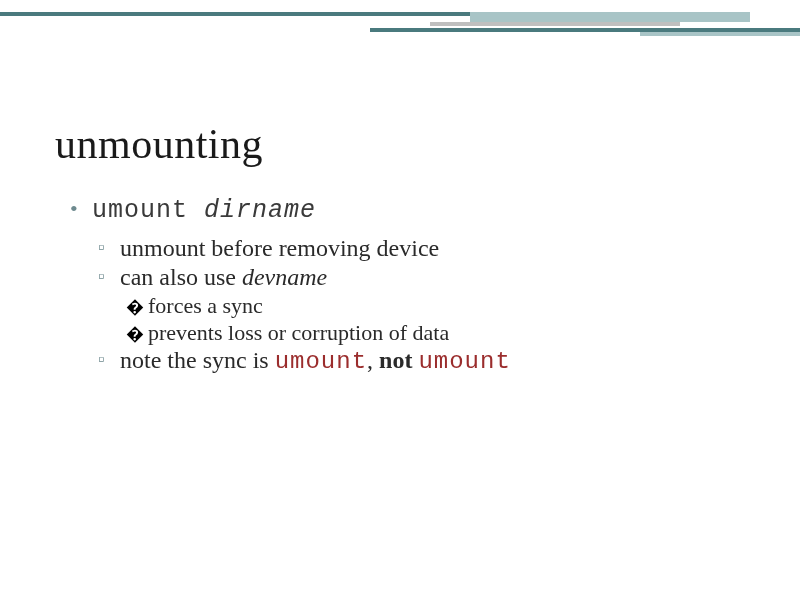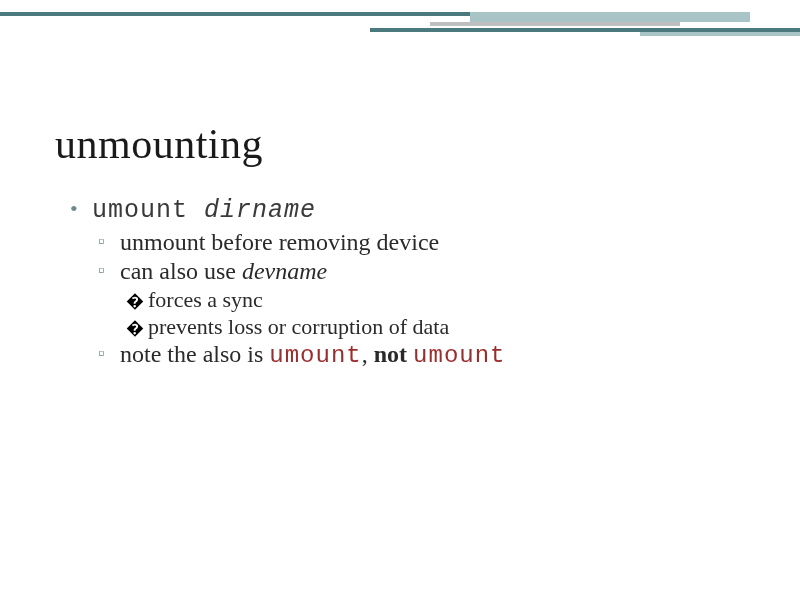--- a/index.html
+++ b/index.html
@@ -32,21 +32,21 @@
   }
   .content {
     position: absolute;
     top: 195px;
     left: 70px;
     right: 60px;
   }
   .bullet-l1 {
     font-size: 25px;
     color: #3a3a3a;
-    margin-bottom: 4px;
+    margin-bottom: 10px;
     padding-left: 22px;
     position: relative;
   }
   .bullet-l1::before {
     content: "•";
     position: absolute;
     left: 0;
     color: #6e8a8f;
     font-size: 22px;
     top: 1px;
@@ -122,16 +122,16 @@
 
   <div class="bullet-l3">
     <span>forces a sync</span>
   </div>
 
   <div class="bullet-l3">
     <span>prevents loss or corruption of data</span>
   </div>
 
   <div class="bullet-l2">
-    <span>note the also is </span><span class="red-mono">umount</span><span>, </span><span class="bold">not</span><span> </span><span class="red-mono">umount</span>
+    <span>note the sync is </span><span class="red-mono">umount</span><span>, </span><span class="bold">not</span><span> </span><span class="red-mono">umount</span>
   </div>
 
 </div>
 
 </body></html>

